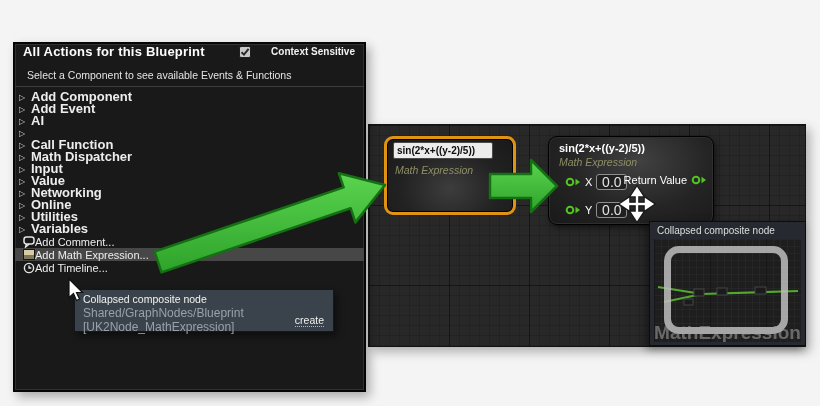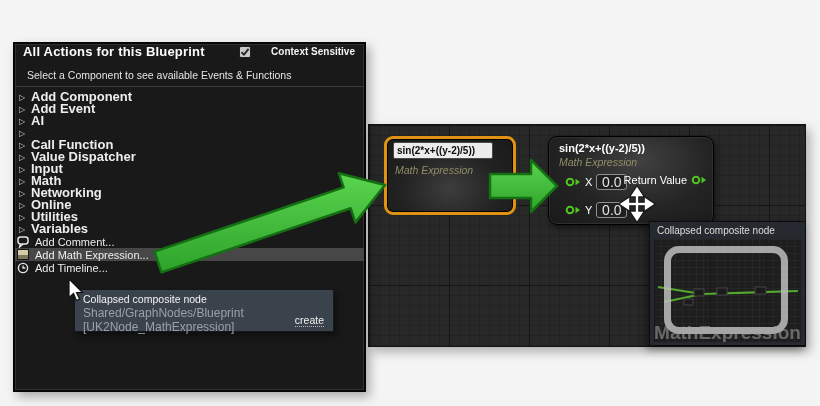--- a/index.html
+++ b/index.html
@@ -22,21 +22,21 @@
   .search-box { margin:0 5px; height:17px; background:linear-gradient(#9f9f9f,#cfcfcf);
                 border:1px solid #0e0e0e; border-radius:2px; display:flex; align-items:center; padding:0 4px; }
   .search-box input { flex:1; background:transparent; border:none; outline:none; font-size:10px; color:#222;
                       font-family:"Liberation Sans",sans-serif; }
   .search-box input::placeholder { color:#6d6d6d; opacity:1; }
   .hint { color:#e3e3e3; font-size:10.5px; padding:5px 16px 5px 12px; border-bottom:1px solid #3d3d3d; }
   .cat-list { padding-top:4px; }
   .cat-row { height:12px; display:flex; align-items:center; gap:3px; padding-left:4px; }
   .tri { color:#cfcfcf; font-size:8px; width:9px; line-height:9px; font-family:"DejaVu Sans","Liberation Sans",sans-serif; }
   .cat-label { color:#ededed; font-size:13px; font-weight:bold; line-height:12px;text-align:center; }
-  .act-row { height:13px; display:flex; align-items:center; gap:6px; padding-left:2px; }
+  .act-row { height:13px; display:flex; align-items:center; padding-left:8px; }
   .act-row.selected { background:#474747; }
   .act-label { color:#ededed; font-size:11px; }
   .icon-box { width:12px; height:11px; border:1px solid #151515;
               background:linear-gradient(#d5cca6 0 55%, #7e775c 55% 100%); }
 
   
   .tooltip { position:absolute; left:74px; top:289px; width:260px; height:43px;
              background:#3a424b; border:1px solid #14171b; box-shadow:3px 4px 7px rgba(0,0,0,.45);
              padding:3px 8px; z-index:60; }
   .tt-title { color:#f3f3f3; font-size:10.5px; }
@@ -134,29 +134,29 @@
         </div>
       <div class="cat-row">
           <span class="tri">▷</span>
         </div>
       <div class="cat-row">
           <span class="tri">▷</span>
           <span class="cat-label">Call Function</span>
         </div>
       <div class="cat-row">
           <span class="tri">▷</span>
-          <span class="cat-label">Value Dispatcher</span>
+          <span class="cat-label">Math Dispatcher</span>
         </div>
       <div class="cat-row">
           <span class="tri">▷</span>
           <span class="cat-label">Input</span>
         </div>
       <div class="cat-row">
           <span class="tri">▷</span>
-          <span class="cat-label">Math</span>
+          <span class="cat-label">Value</span>
         </div>
       <div class="cat-row">
           <span class="tri">▷</span>
           <span class="cat-label">Networking</span>
         </div>
       <div class="cat-row">
           <span class="tri">▷</span>
           <span class="cat-label">Online</span>
         </div>
       <div class="cat-row">

